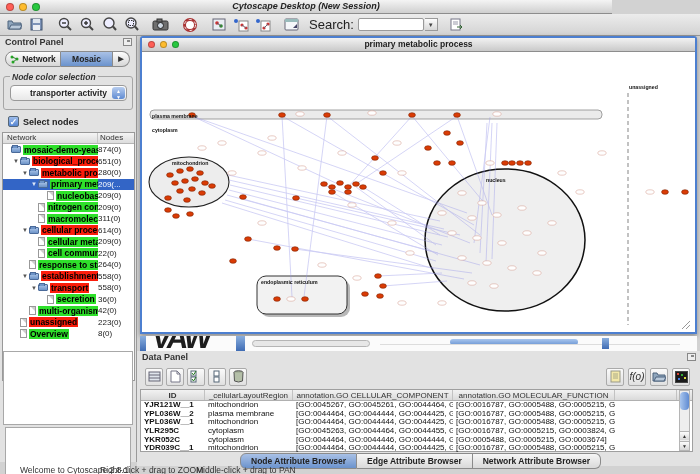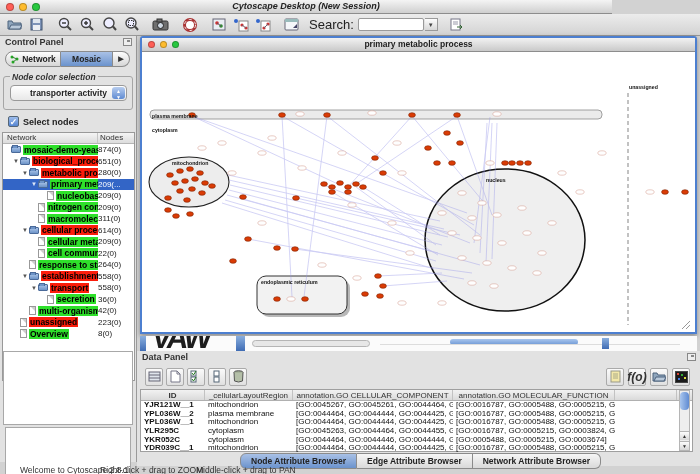--- a/index.html
+++ b/index.html
@@ -117,21 +117,21 @@
 
   
   #data-panel { position:absolute; left:137px; top:351px; width:563px; height:115px;
     background:#e2e2e2; }
   #dp-toolbar { position:absolute; left:0; top:14px; width:563px; height:23px;
     display:flex; align-items:center; padding-left:8px; gap:3px; }
   .dbtn { width:18px; height:18px; border:1px solid #aaa; border-radius:2px;
     background:linear-gradient(#fafafa,#e0e0e0); display:flex; align-items:center;
     justify-content:center; }
   .dp-right { margin-left:auto; margin-right:10px; display:flex; gap:4px; }
-  .fx { font-size:12px; font-style:italic; font-weight:bold; color:#333; }
+  .fx { font-size:10px; font-style:italic; font-weight:normal; color:#333; }
 
   #dp-table { position:absolute; left:3px; top:38px; width:553px; height:63px;
     background:#fff; border:1px solid #9f9f9f; font-size:8px; }
   .thead { display:flex; height:11px; background:linear-gradient(#f2f2f2,#dadada);
     border-bottom:1px solid #b0b0b0; color:#333; }
   .thead > div { border-right:1px solid #c2c2c2; text-align:center; overflow:hidden;
     white-space:nowrap; line-height:11px;}
   .drow { display:flex; height:8.7px; line-height:8.7px; color:#111; white-space:nowrap; }
   .drow > div { overflow:hidden; padding-left:3px; }
   .cw0{width:64px; font-weight:bold;} .cw1{width:88px;} .cw2{width:160px;} .cw3{width:162px;} .cw4{width:62px;}

